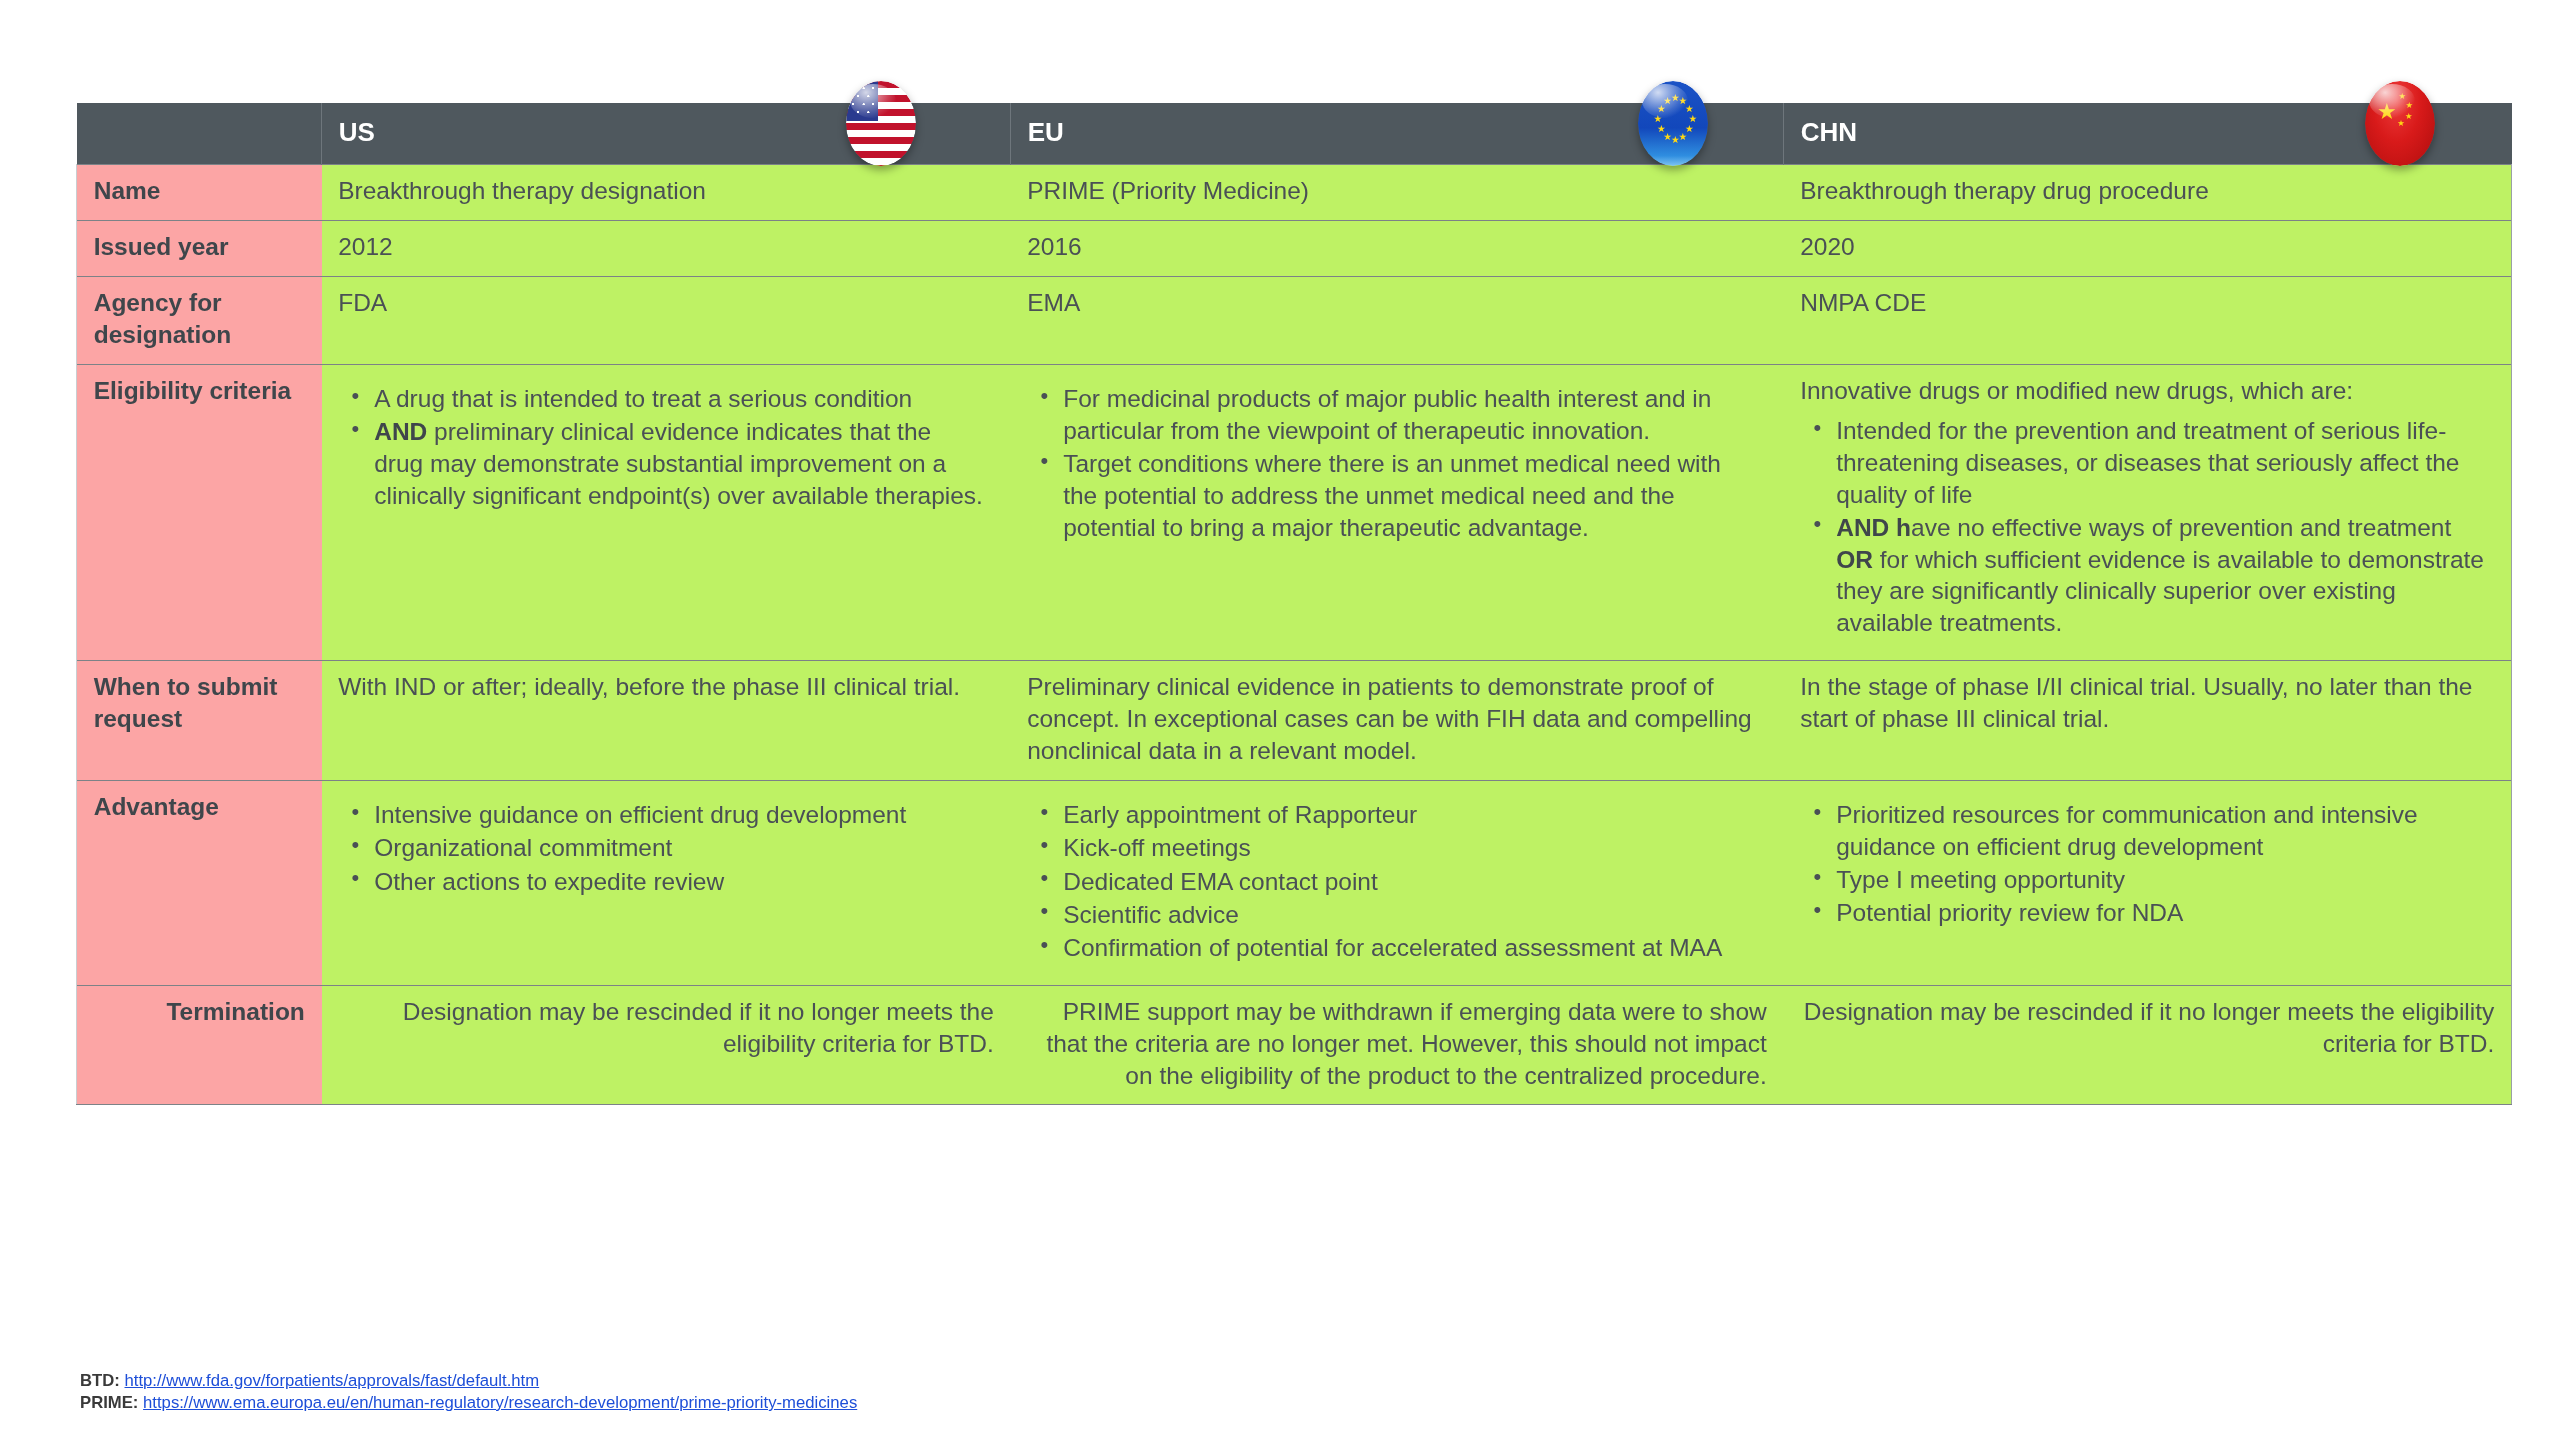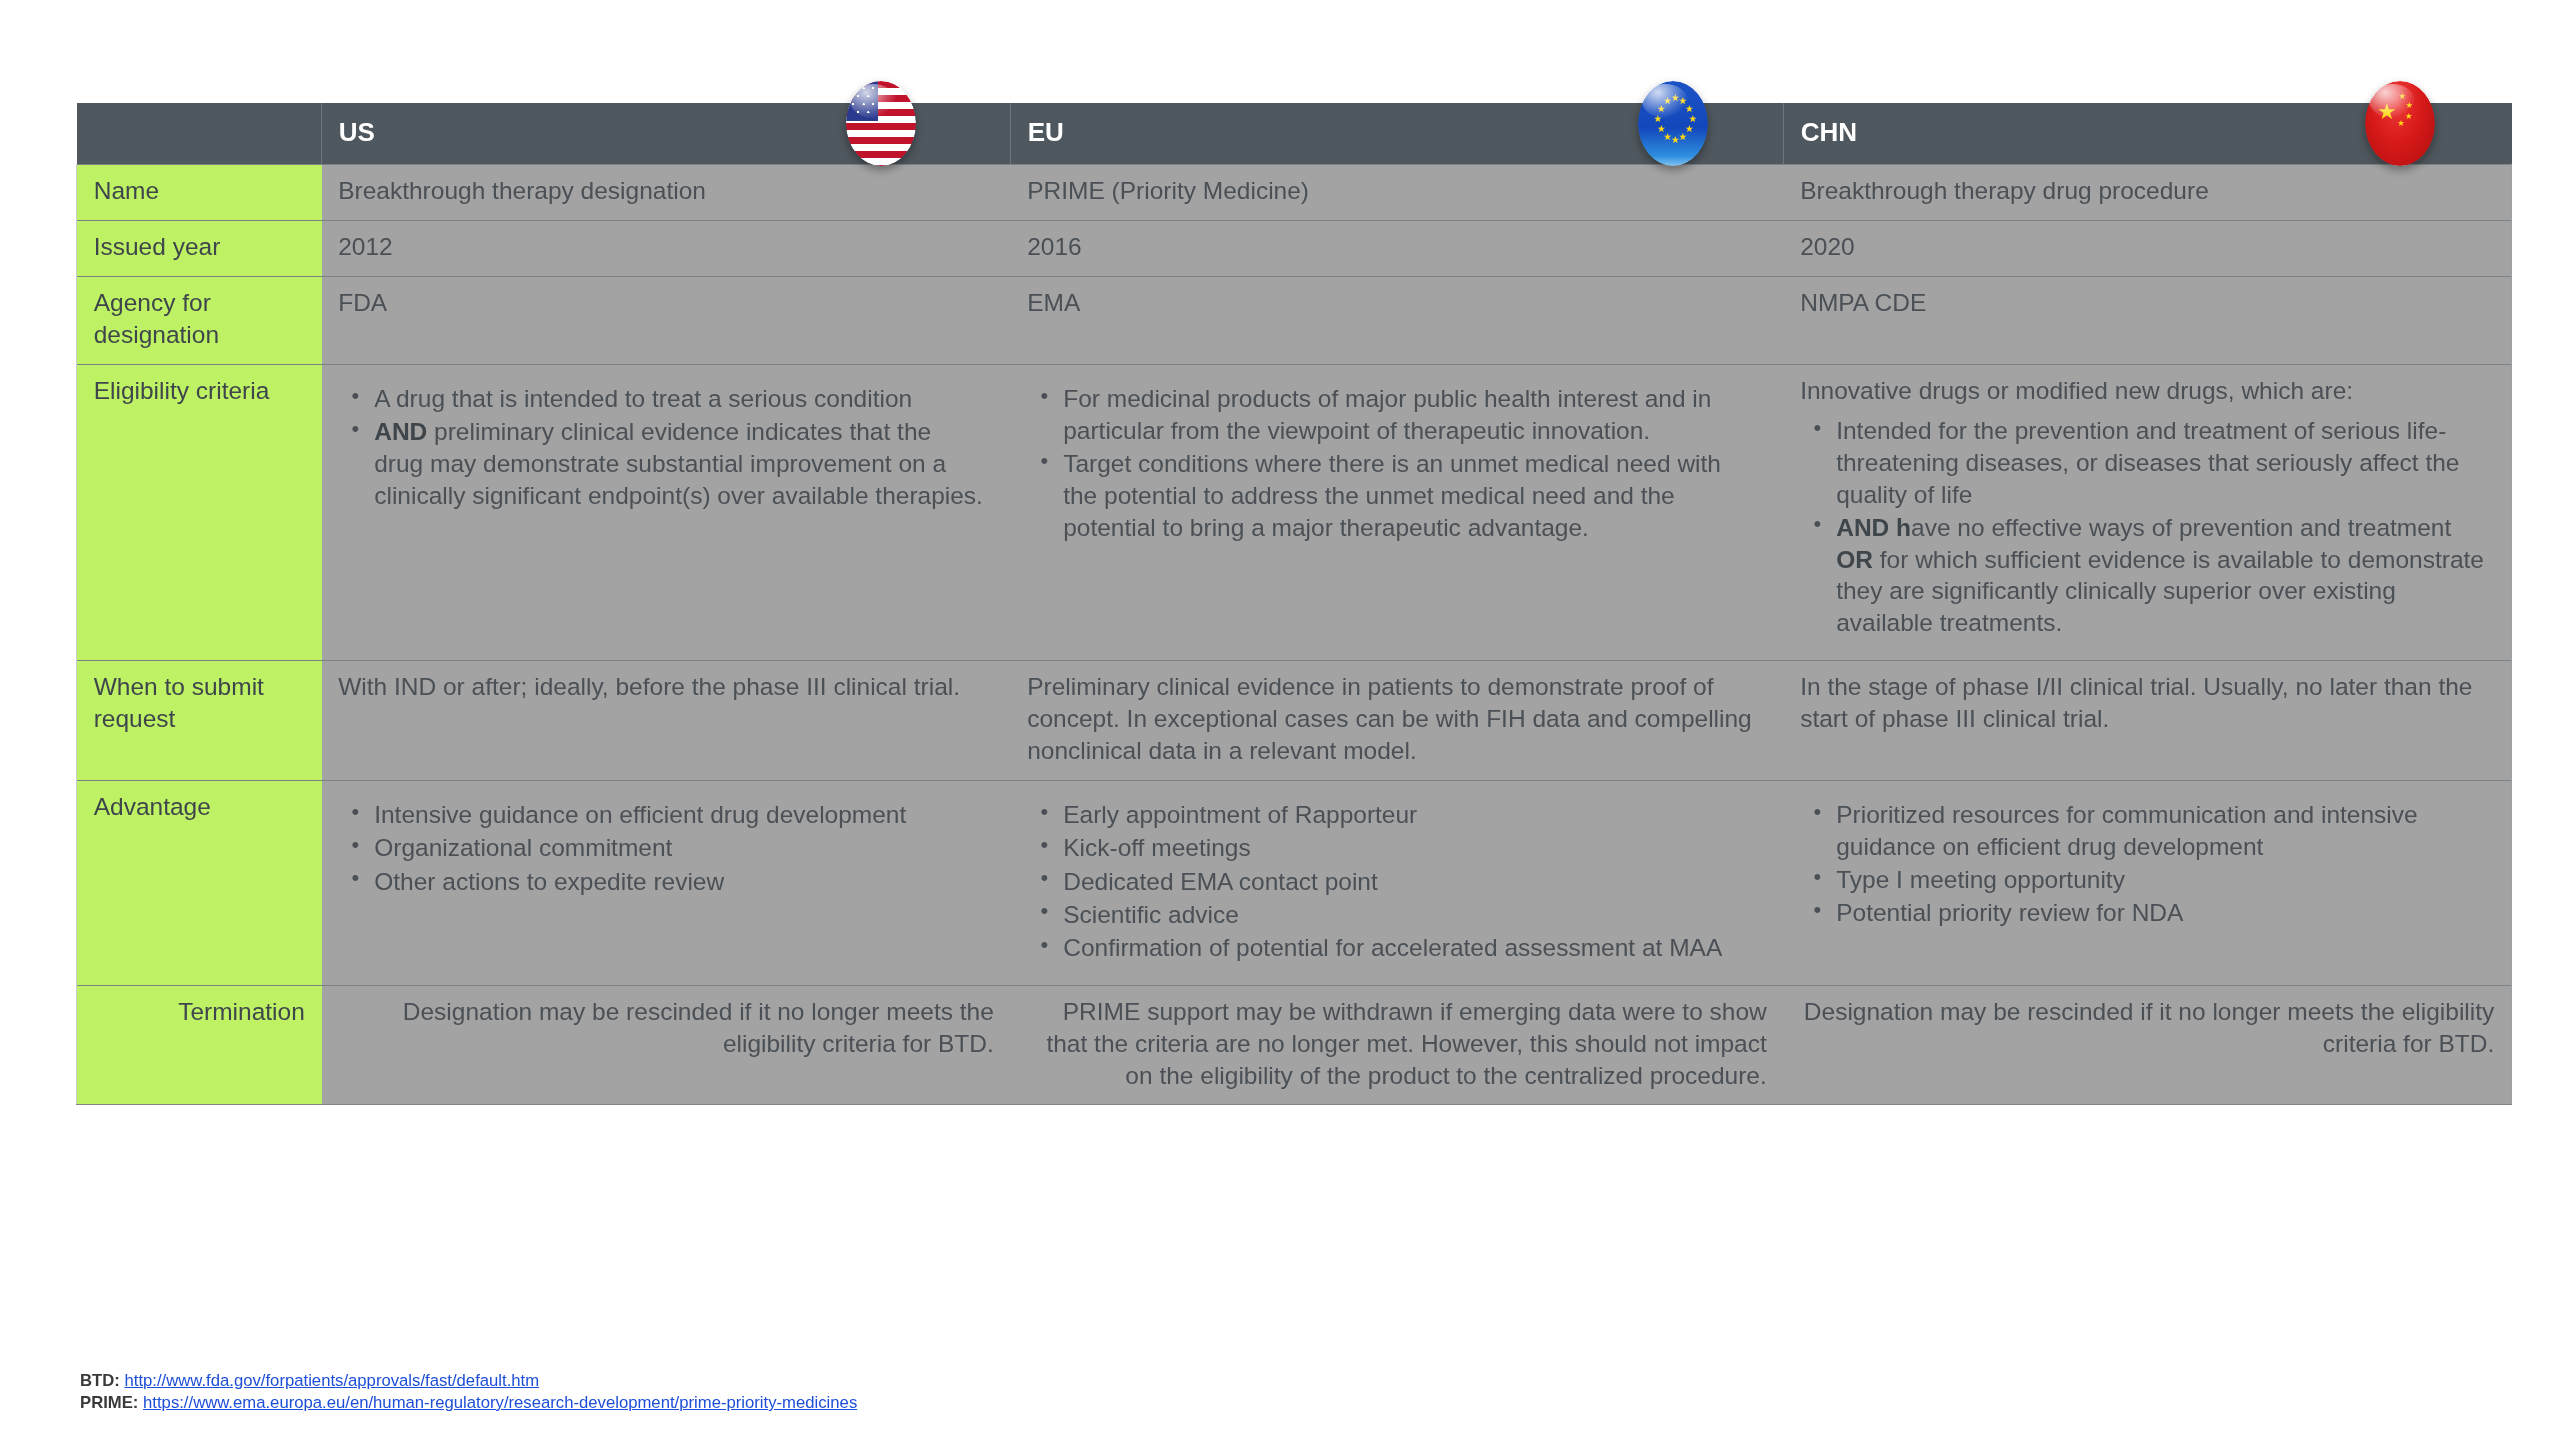--- a/index.html
+++ b/index.html
@@ -42,25 +42,25 @@
   thead th:last-child{border-right:none;}
 
   tbody td{
     vertical-align:top;
     font-size:24.5px;
     line-height:1.30;
     color:#4a5055;
     padding:10.3px 16.7px 13px 16.7px;
     border-top:1.3px solid #7c8287;
     box-sizing:border-box;
-    background:#a3a3a3;
+    background:#bef264;
   }
   tbody td.rowhdr{
-    background:#bef264;
-    font-weight:normal;
+    background:#fca5a5;
+    font-weight:bold;
     color:#3f464b;
   }
   tbody tr:last-child td{border-bottom:1.3px solid #7c8287;text-align:right;}
   tbody td.lastcol{border-right:1.3px solid #9aa0a4;}
   tbody td.firstcol{border-left:1.3px solid #c9ced1;}
 
   ul.bul{
     margin:8px;padding:0;list-style:none;
   }
   ul.bul li{

